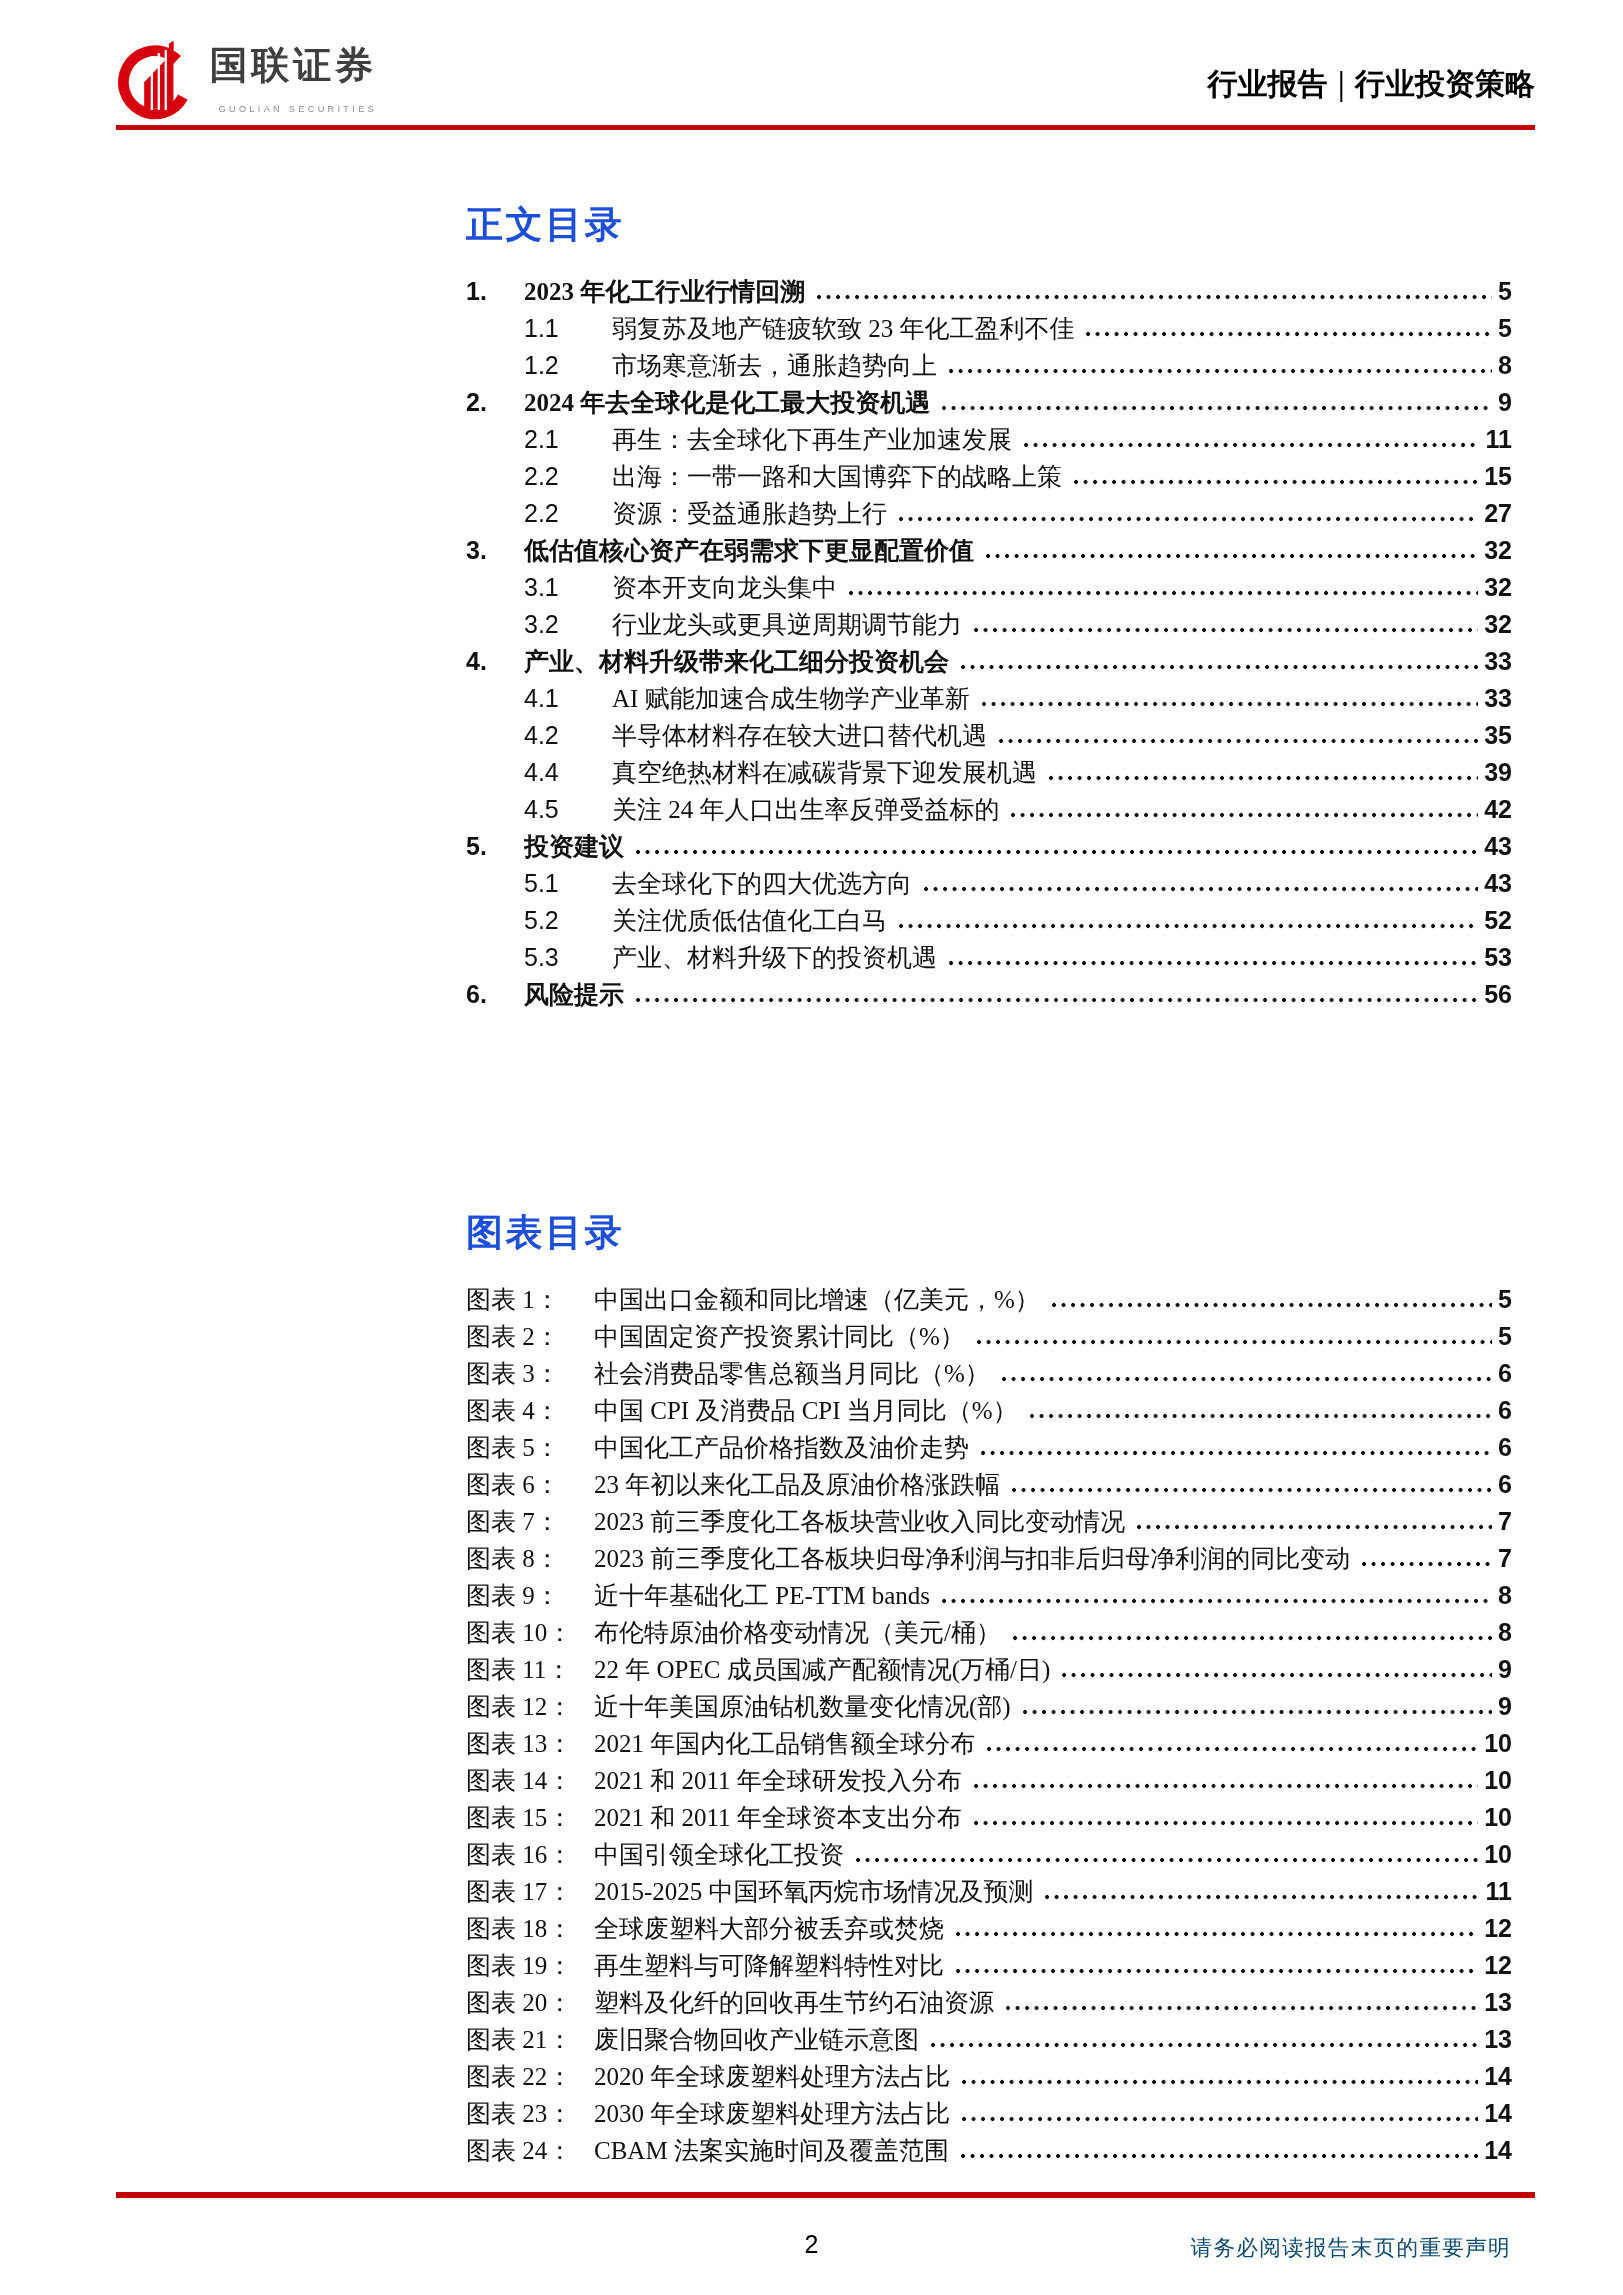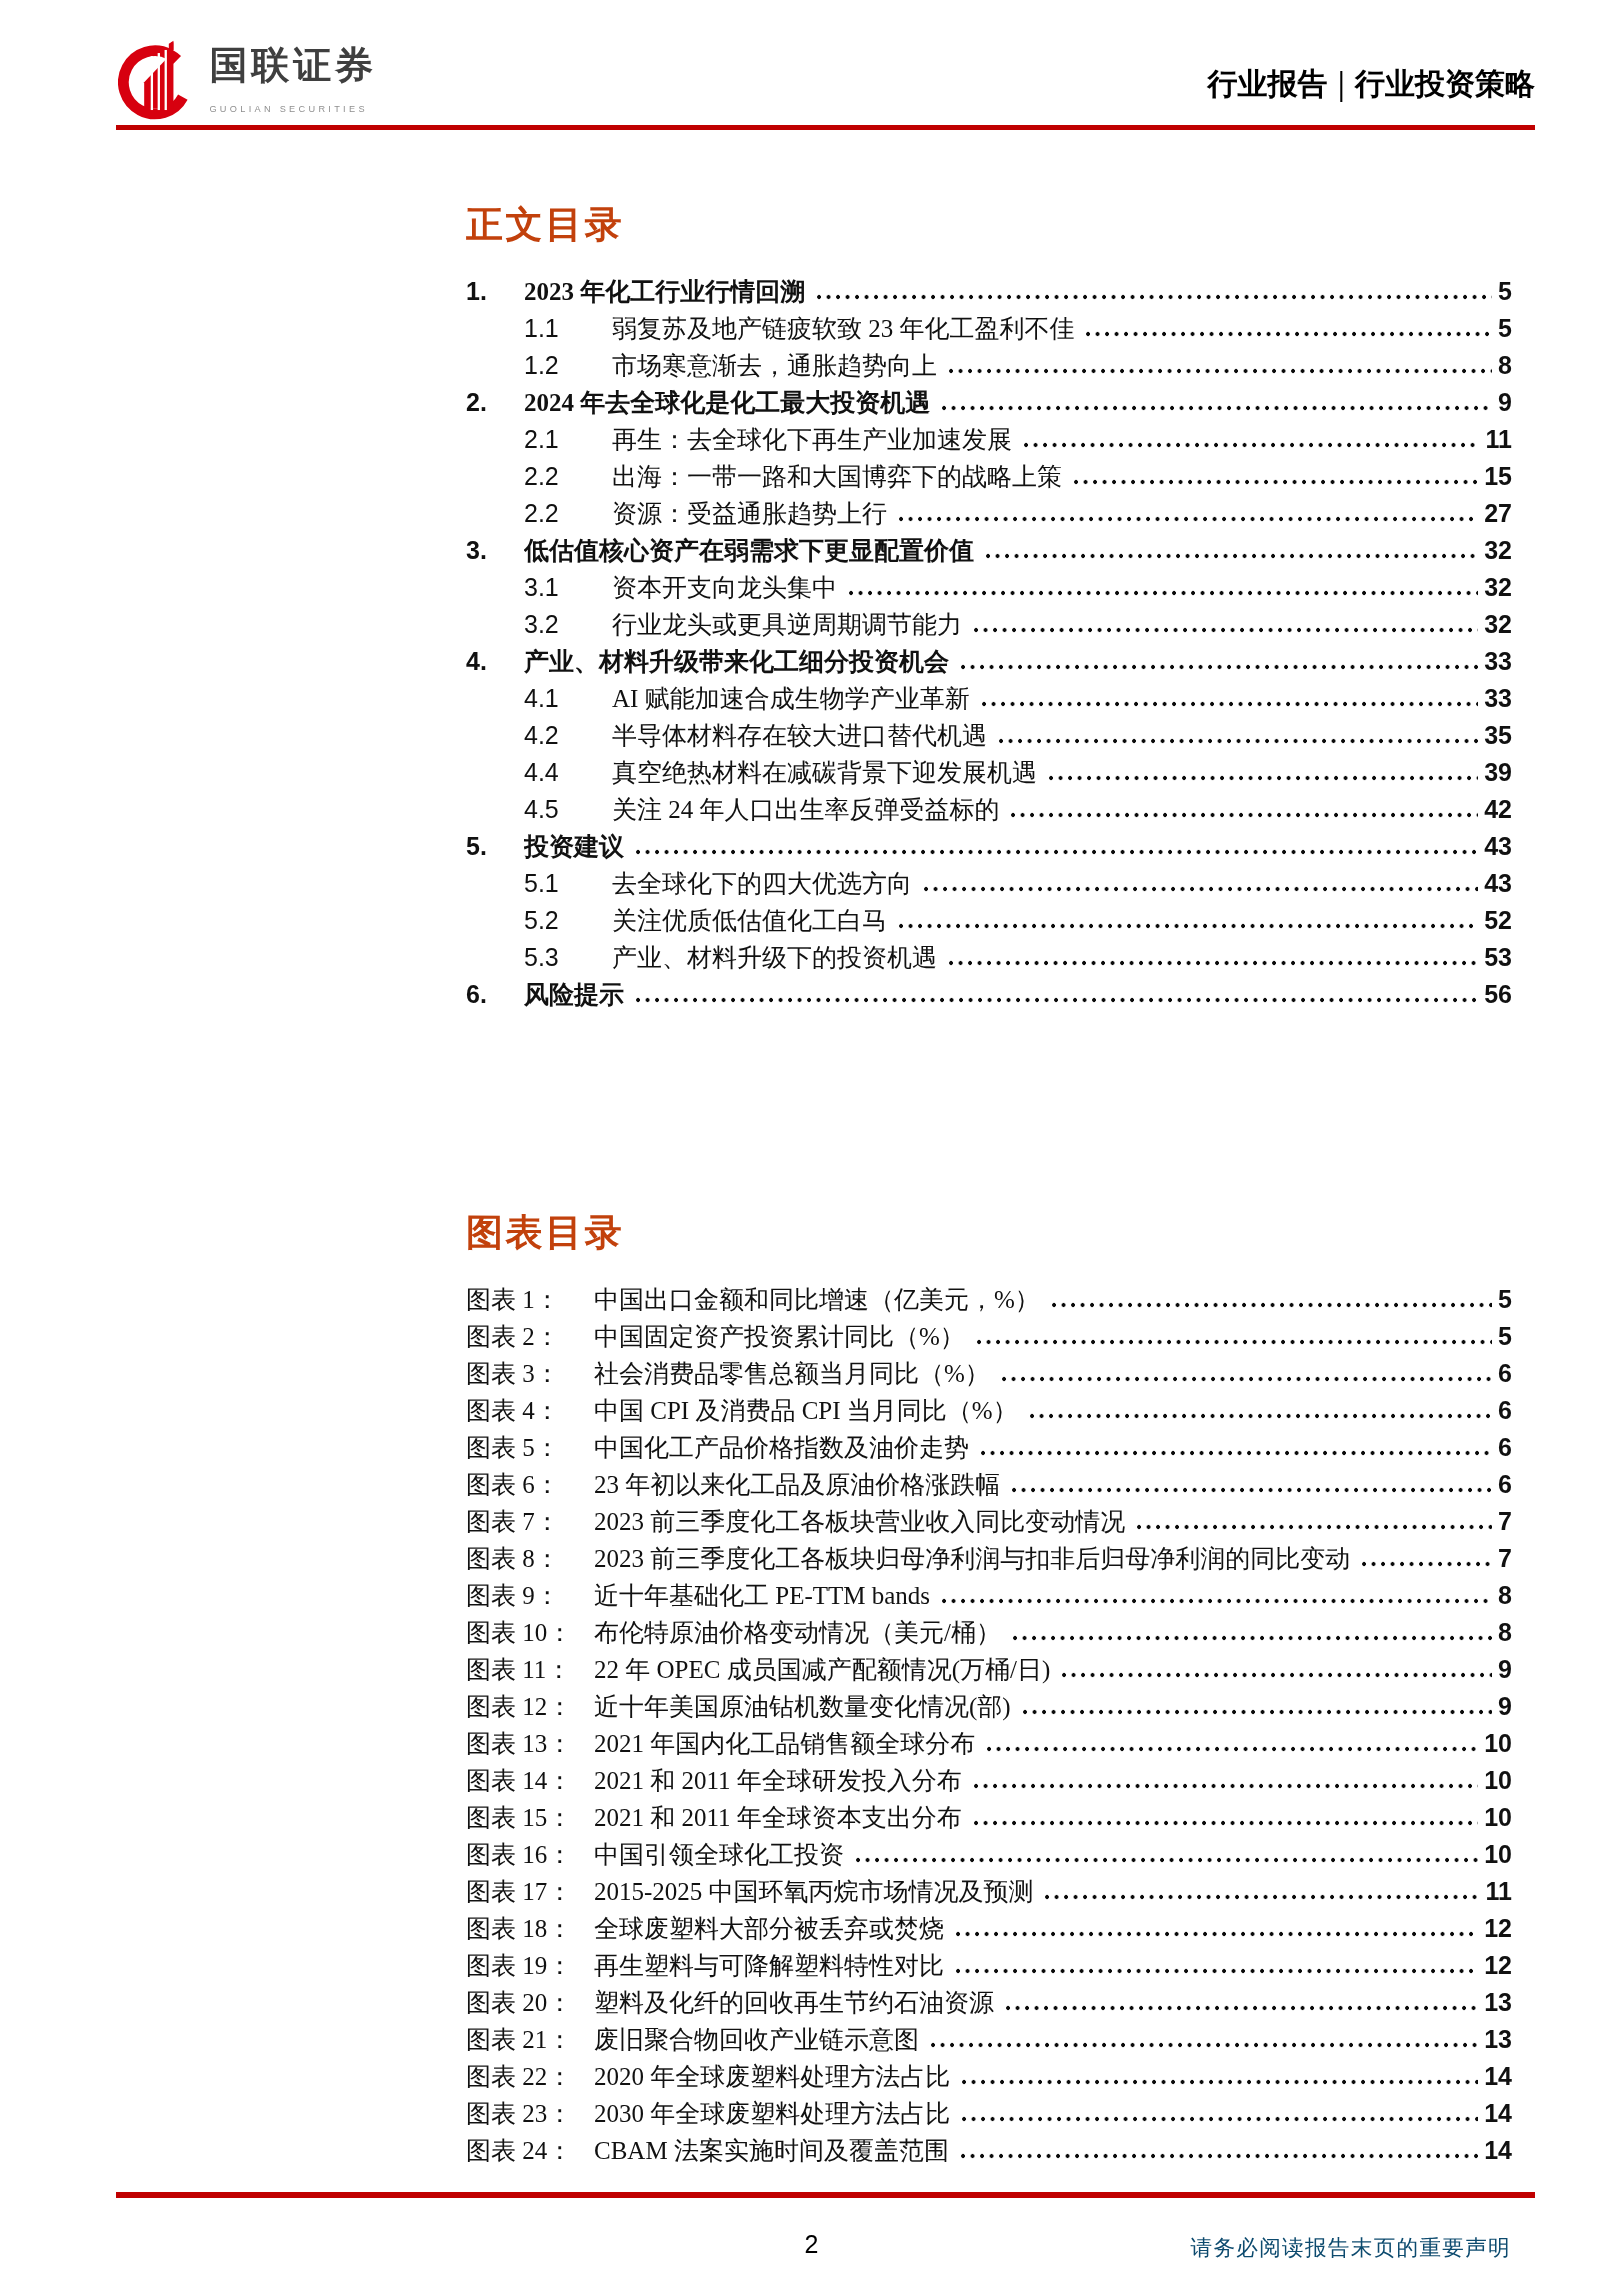--- a/index.html
+++ b/index.html
@@ -15,21 +15,21 @@
     font-family:"Liberation Serif", serif;
     color:#111;
     overflow:hidden;
   }
   
   .brand{
     position:absolute;left:118px;top:39px;
     display:flex;align-items:center;gap:14.4px;
   }
   .brand svg{width:77px;height:82px;display:block;}
-  .brand-text{display:flex;flex-direction:column;}
+  .brand-text{display:flex;flex-direction:column;text-align:right;}
   .brand-cn{
     font-family:"Liberation Sans", sans-serif;
     font-size:38px;font-weight:bold;color:#3f3f3f;letter-spacing:3.9px;line-height:1.05;
   }
   .brand-en{
     font-family:"Liberation Sans", sans-serif;
     font-size:9.2px;color:#8f8f8f;letter-spacing:3.3px;margin-top:19px;white-space:nowrap;
   }
   .report-type{
     position:absolute;top:64px;right:88px;
@@ -41,21 +41,21 @@
     font-weight:bold;
     transform:scaleY(1.15);
   }
   .header-rule{
     position:absolute;left:116px;right:88px;top:125px;height:4.6px;
     background:var(--accent);
   }
   
   .toc-heading{
     position:absolute;left:466px;margin:0;
-    font-size:37px;font-weight:bold;color:#c2410c;letter-spacing:2.6px;
+    font-size:37px;font-weight:bold;color:#1d4ed8;letter-spacing:2.6px;
   }
   #toc-title{top:200px;}
   #figures-title{top:1208px;}
   .toc-list{
     position:absolute;left:466px;width:1046px;
   }
   #toc-list{top:276px;}
   #figure-list{top:1284px;}
   .trow{
     display:flex;align-items:baseline;

